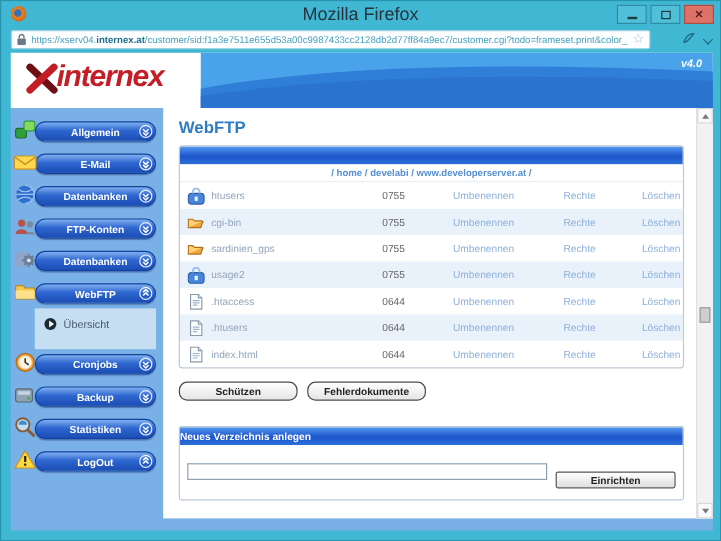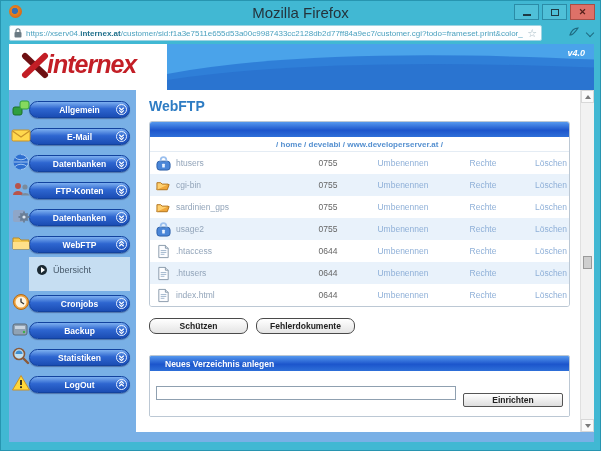--- a/index.html
+++ b/index.html
@@ -89,21 +89,21 @@
   .action { color:#8fb0d8; text-align:center; cursor:pointer; }
   .action.hidden { visibility:hidden; }
 
   .btn-row { display:flex; gap:8px; margin-top:11px; }
   .btn { height:16px; width:99px; border:1.5px solid #4a4a4a; border-radius:7px;
          background:linear-gradient(180deg,#ffffff,#e4e4e4); font-size:8.5px; font-weight:bold;
          color:#222; display:flex; align-items:center; justify-content:center; cursor:pointer;
          font-family:"Liberation Sans",sans-serif; }
 
   .newdir-panel { margin-top:21px; border:1px solid #bcc8d4; border-radius:2px; overflow:hidden; }
-  .newdir-bar { height:15px; display:flex; align-items:center; padding-left:15px;
+  .newdir-bar { height:15px; display:flex; align-items:center; padding-left:0;
                 background:linear-gradient(180deg,#5598ee 0%,#1c55cc 55%,#2e6fd8 100%);
                 color:#fff; font-size:8.5px; font-weight:bold; }
   .newdir-body { background:#fff; padding:8px 6px 9px 6px; display:flex; align-items:center; }
   .newdir-input { width:300px; height:14px; border:1px solid #8fa0b0; font-size:9px; padding:0 3px; }
   .einrichten-btn { margin-left:auto; width:100px; height:14px; border:1px solid #555; border-radius:2px;
                 background:linear-gradient(180deg,#ffffff,#dedede); font-size:8.5px; font-weight:bold;
                 color:#222; cursor:pointer; font-family:"Liberation Sans",sans-serif;margin-top:14px; }
 
   
   .scrollbar { position:absolute; right:0; top:0; width:14px; bottom:0; background:#f2f2f2;

